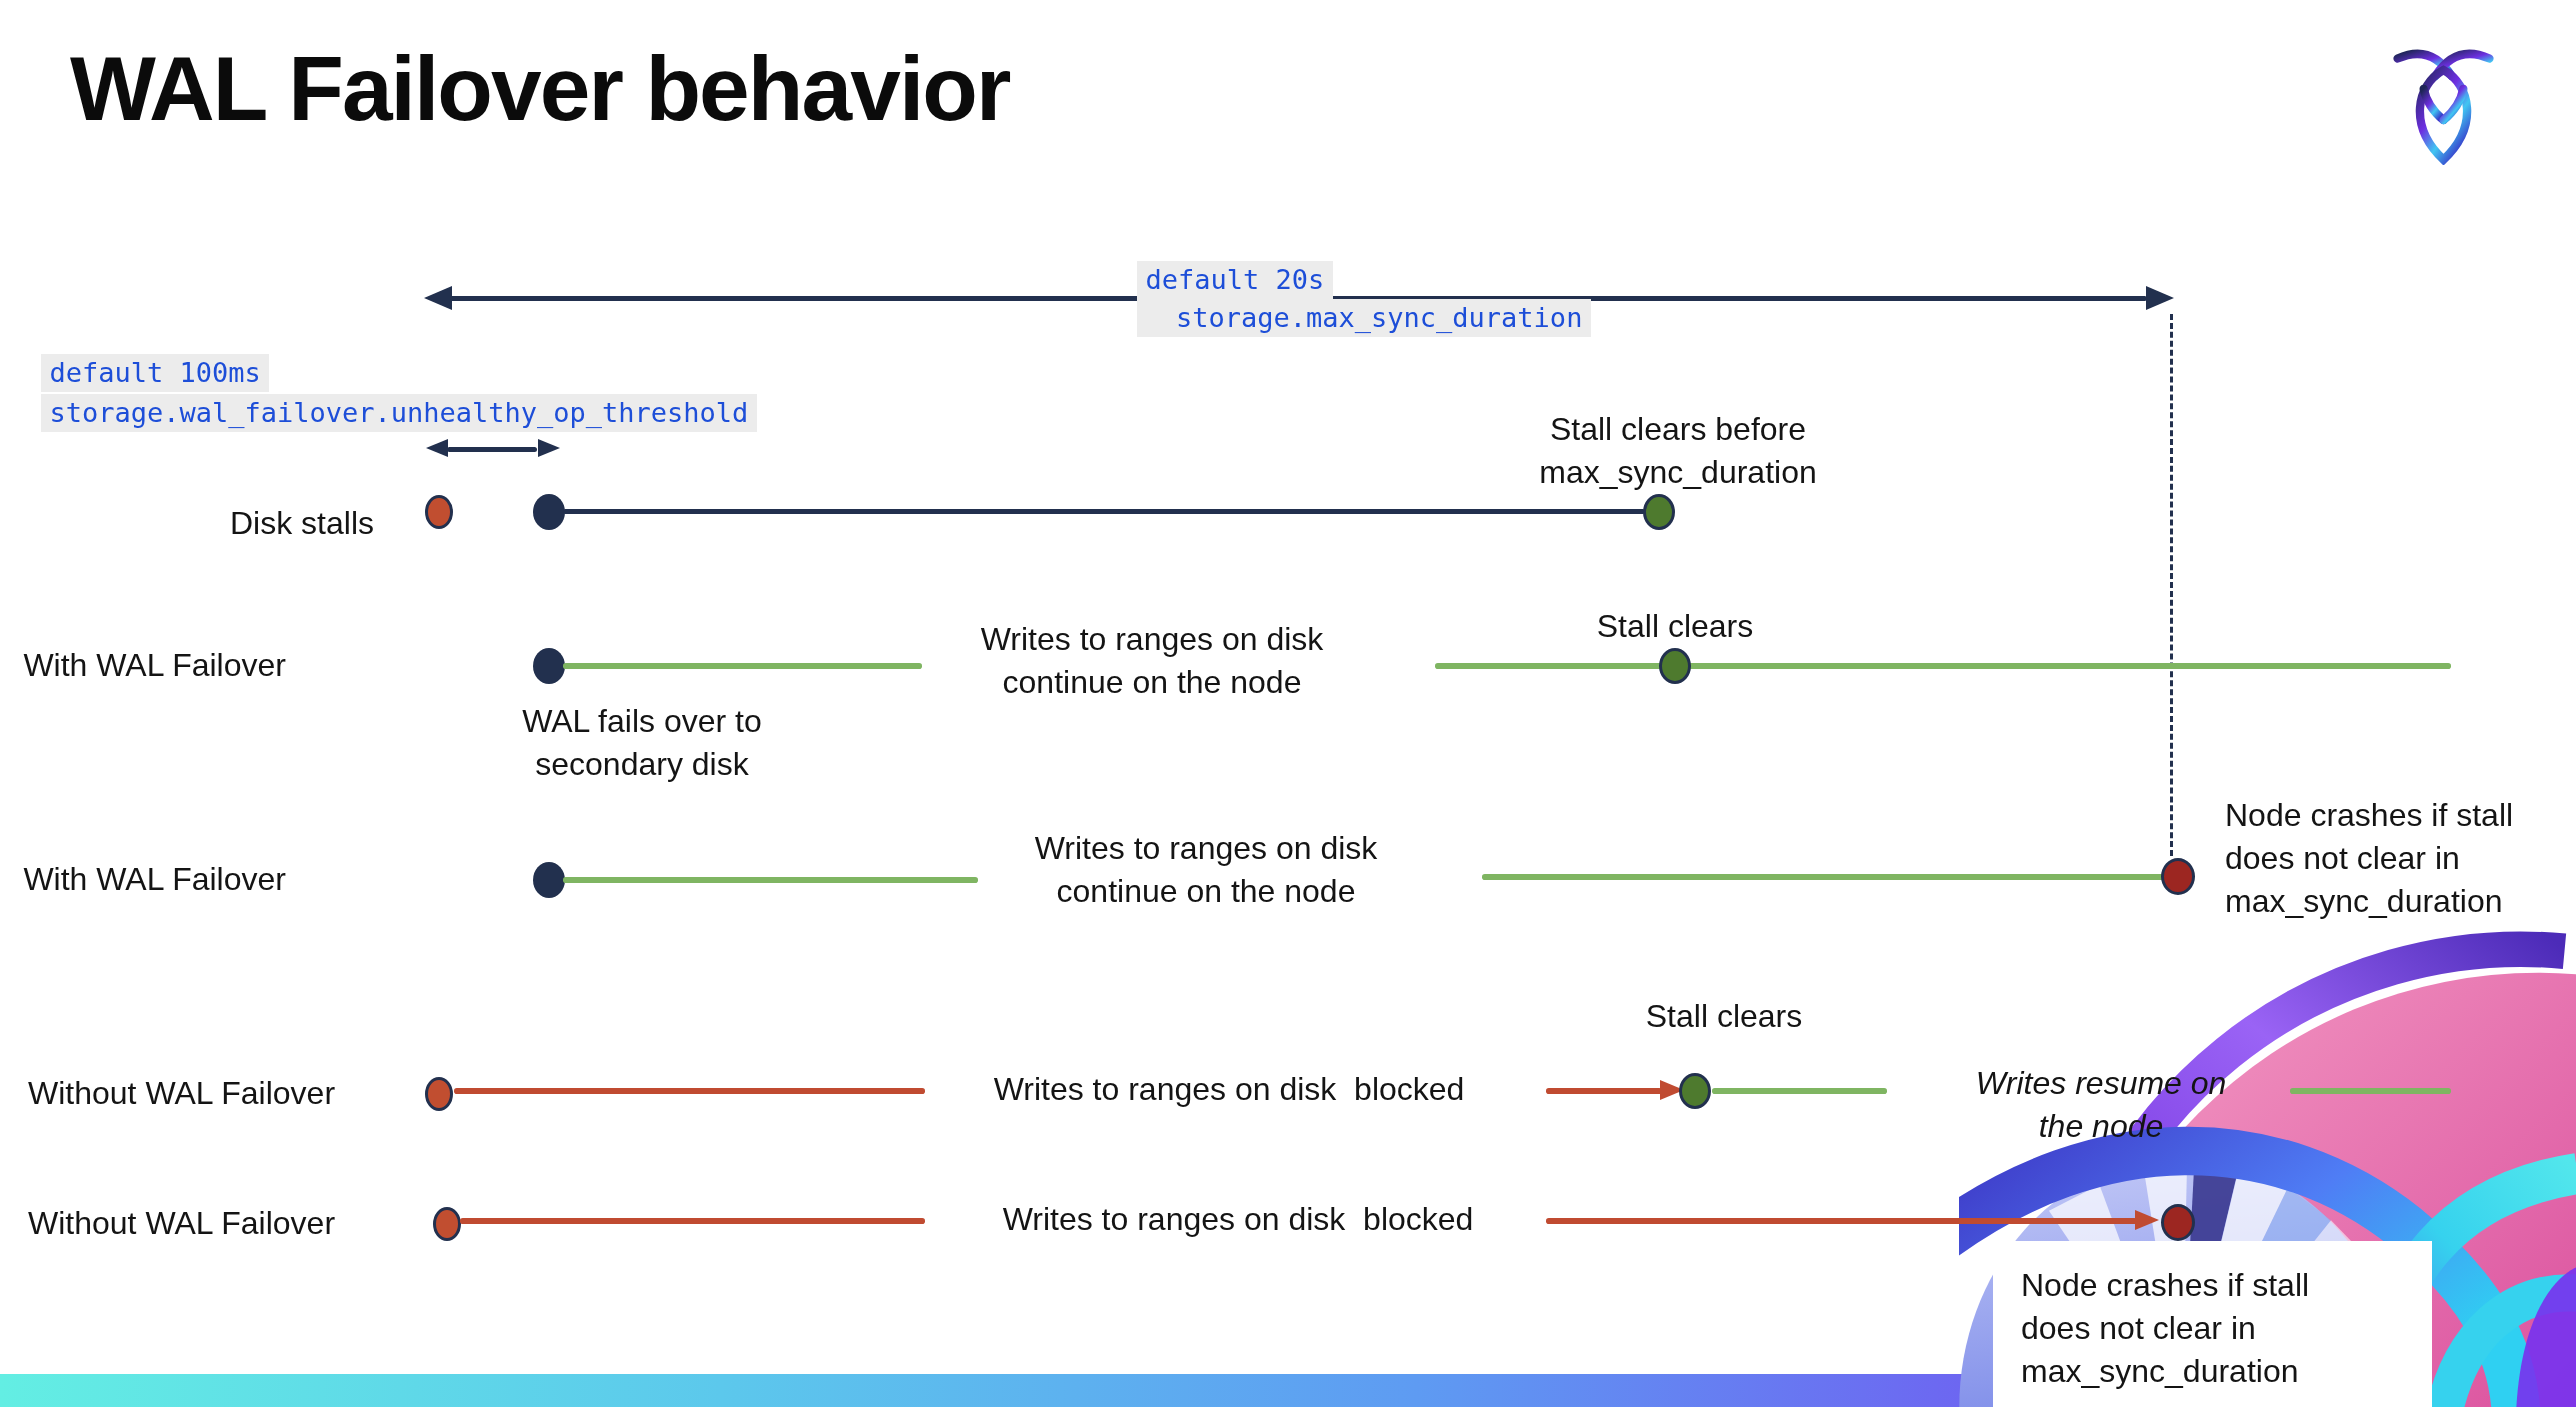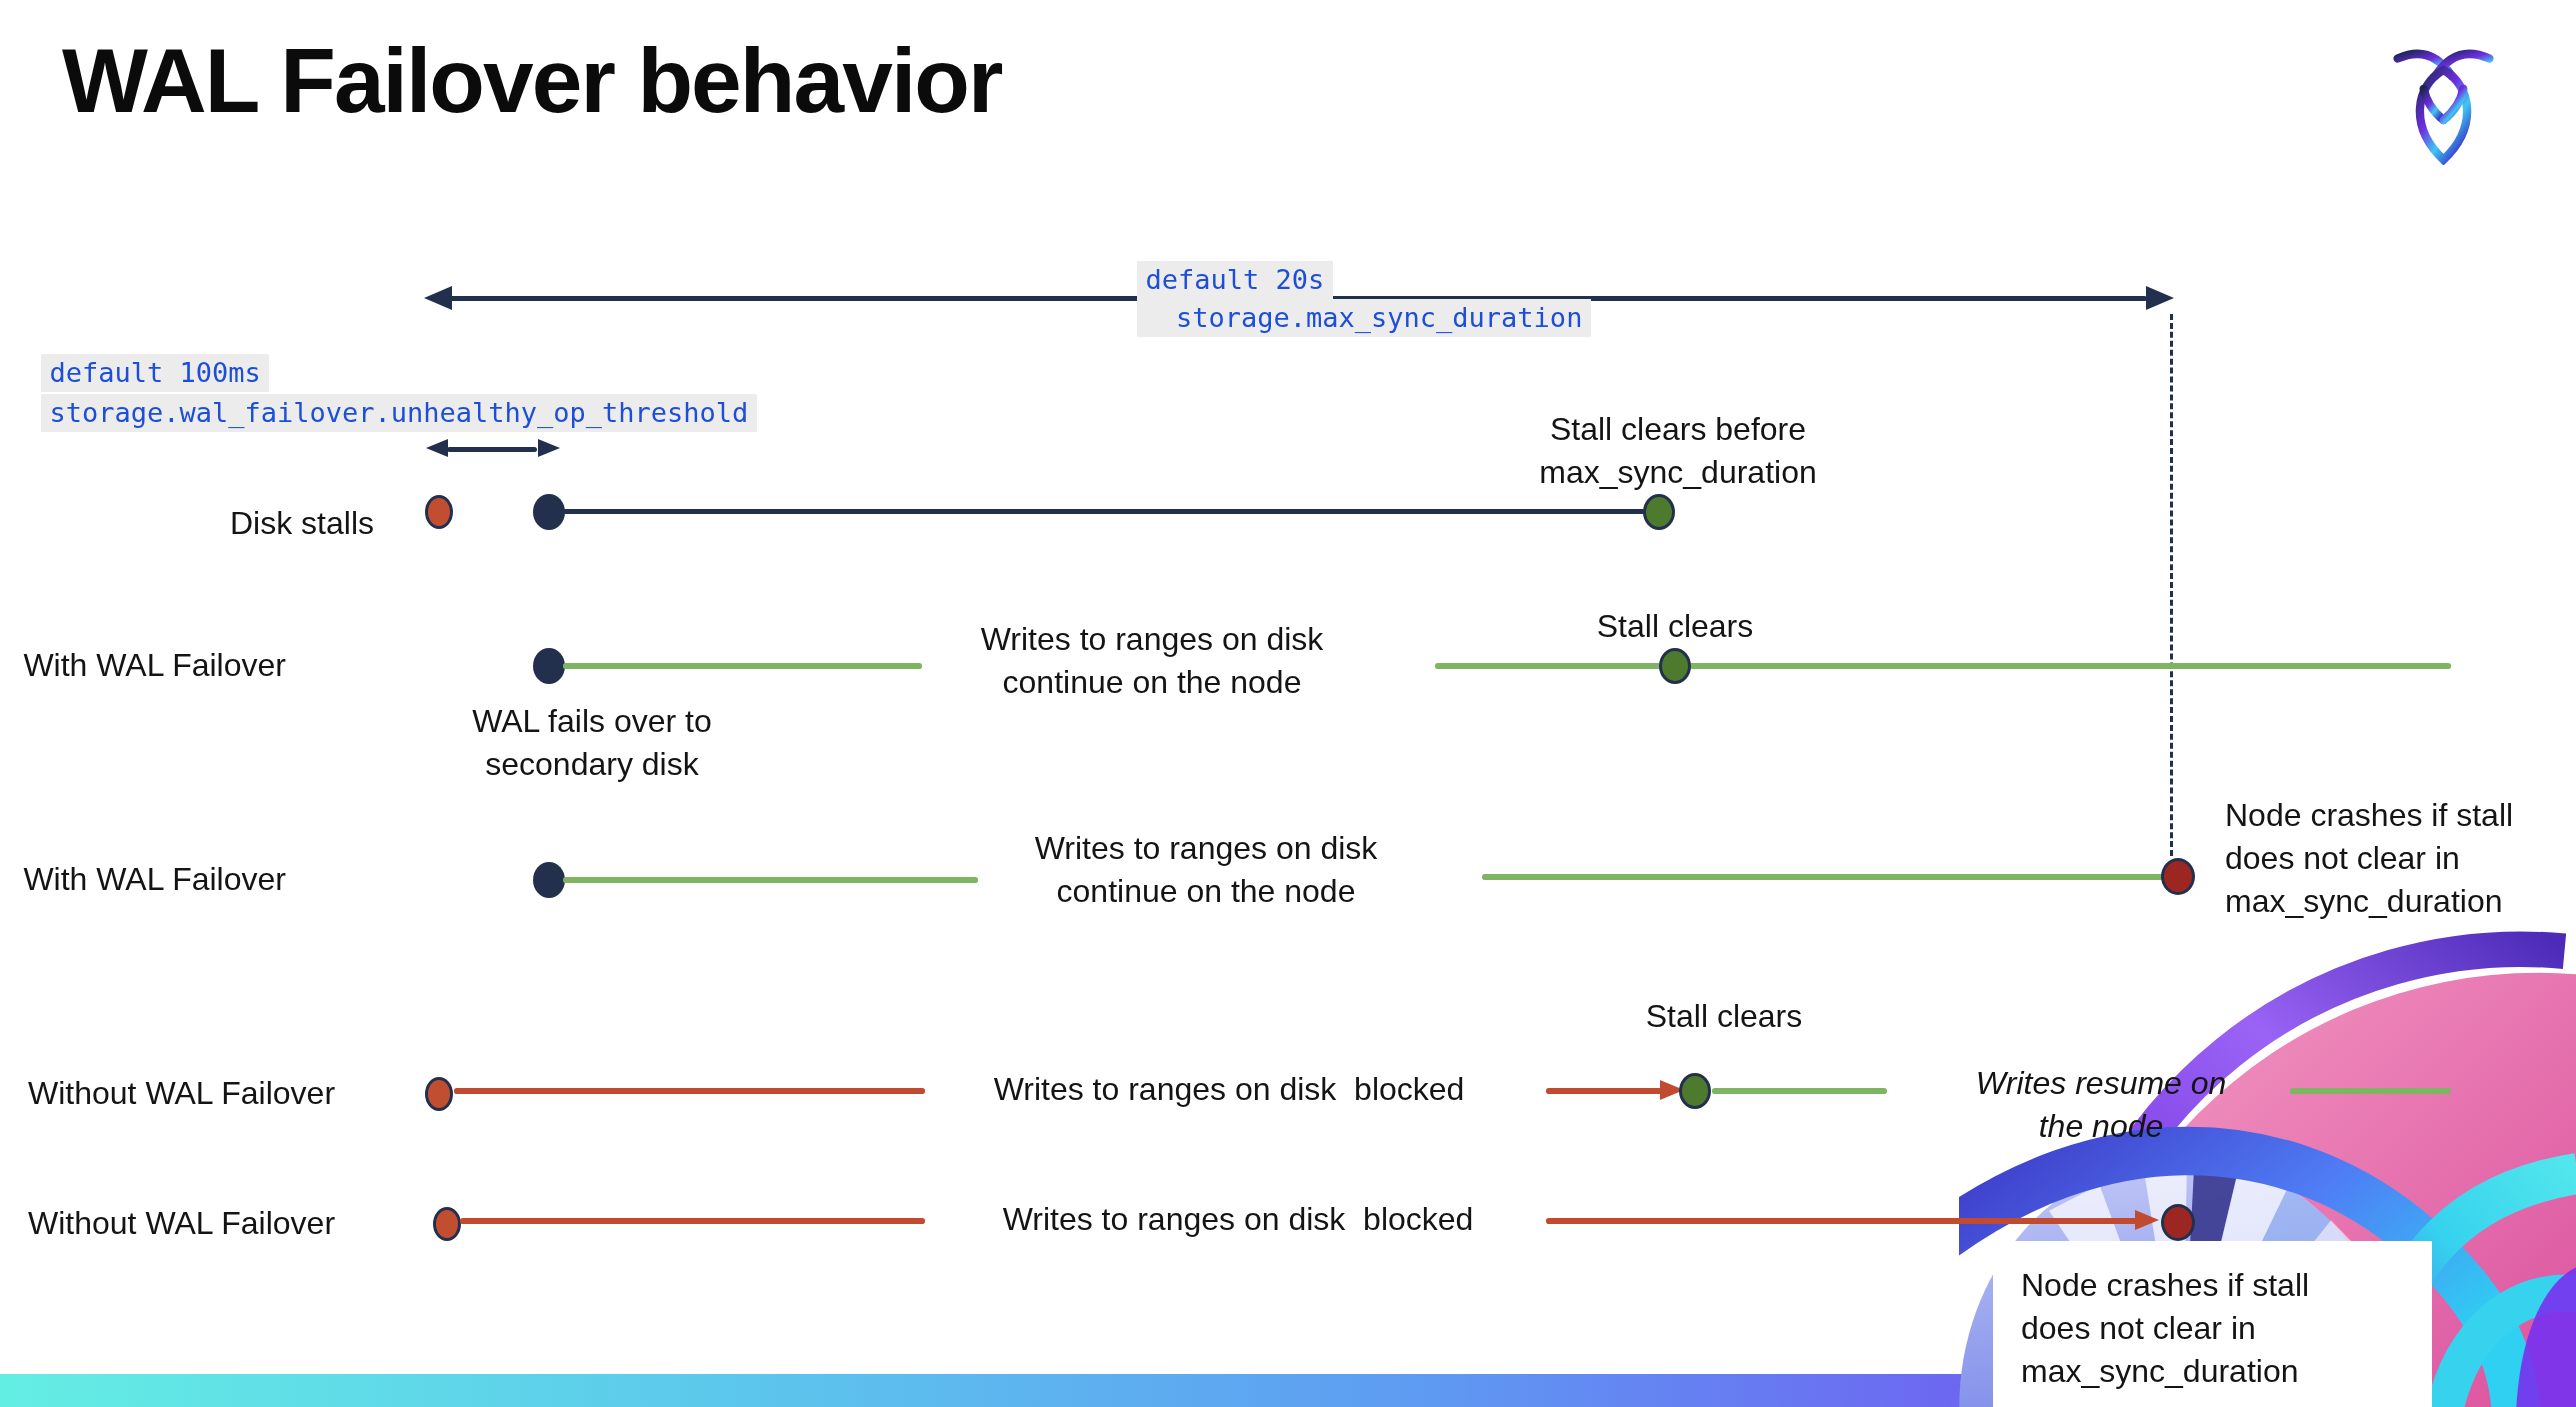--- a/index.html
+++ b/index.html
@@ -7,21 +7,21 @@
     --red-line:#c04b31; --red-dot:#c14e30; --crash-dot:#9c2621;
     --text:#141414; --code-bg:#ececec; --page-bg:#ffffff;
   }
   html,body{margin:0;padding:0;background:#dddddd;}
   #canvas{
     position:relative;width:2576px;height:1408px;background:var(--page-bg,#fff);
     overflow:hidden;font-family:"Liberation Sans","DejaVu Sans",sans-serif;color:var(--text,#141414);
   }
   .abs{position:absolute;}
   h1.title{
-    position:absolute;left:62px;top:26px;margin:0;font-size:91px;line-height:110px;
+    position:absolute;left:62px;top:26px;margin:8px;font-size:91px;line-height:110px;
     font-weight:bold;letter-spacing:-1.9px;color:#0b0b0b;
   }
   .code-chip{
     position:absolute;font-family:"DejaVu Sans Mono","Liberation Mono",monospace;
     font-size:27px;line-height:32px;padding:2.8px 8.4px;background:var(--code-bg,#ececec);
     color:#1d4ed8;white-space:pre;z-index:6;
   }
   .line{position:absolute;height:5.6px;border-radius:2.8px;z-index:5;}
   .line.navy{background:var(--navy,#22304e);height:4.7px;}
   .line.green{background:var(--green-line,#7fb562);}
@@ -137,21 +137,21 @@
   <div class="dot start" style="left:425px;top:495px;"></div>
   <div class="dot navy" style="left:533px;top:494px;"></div>
   <div class="line navy" style="left:563px;top:509px;width:1082px;"></div>
   <div class="dot green" style="left:1643px;top:494px;"></div>
   <div class="caption center" style="left:1678px;top:408px;">Stall clears before
 max_sync_duration</div>
 
   <div class="rowlabel" style="left:23.4px;top:644px;">With WAL Failover</div>
   <div class="dot navy" style="left:533px;top:648px;"></div>
   <div class="line green" style="left:563px;top:663px;width:359px;"></div>
-  <div class="caption center" style="left:592px;top:700px;">WAL fails over to
+  <div class="caption center" style="left:642px;top:700px;">WAL fails over to
 secondary disk</div>
   <div class="caption center" style="left:1152px;top:618px;">Writes to ranges on disk
 continue on the node</div>
   <div class="line green" style="left:1435px;top:663px;width:1016px;"></div>
   <div class="caption center" style="left:1675px;top:605px;">Stall clears</div>
   <div class="dot green" style="left:1659px;top:648px;"></div>
 
   <div class="rowlabel" style="left:23.4px;top:858px;">With WAL Failover</div>
   <div class="dot navy" style="left:533px;top:862px;"></div>
   <div class="line green" style="left:563px;top:877px;width:415px;"></div>

